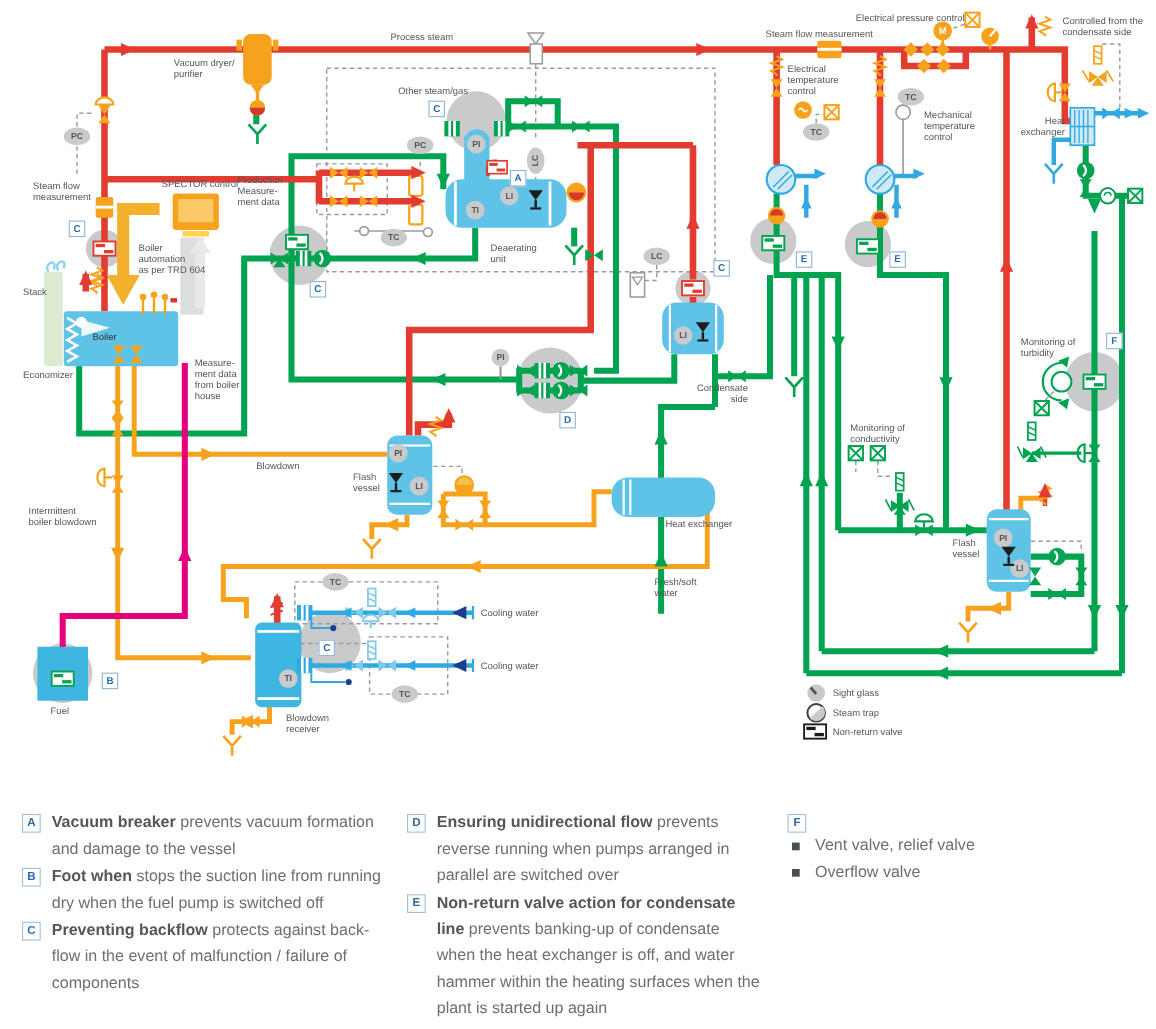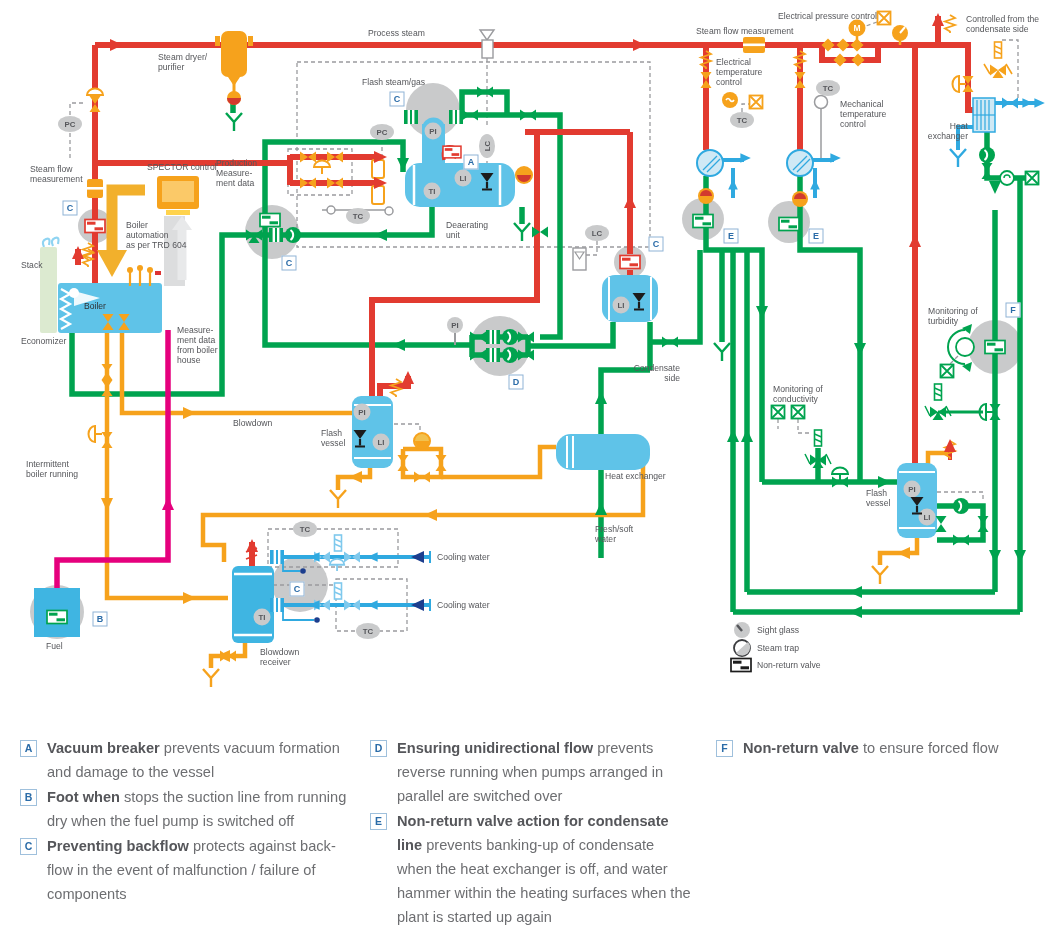--- a/index.html
+++ b/index.html
@@ -9,21 +9,21 @@
   
   .pr{stroke:#e23b30;stroke-width:6;fill:none;}
   .pg{stroke:#00a34f;stroke-width:5.5;fill:none;}
   .po{stroke:#f6a21c;stroke-width:4.5;fill:none;}
   .pm{stroke:#e5007d;stroke-width:5.5;fill:none;}
   .pb{stroke:#2fa9e0;stroke-width:4;fill:none;}
   .dash{stroke:#9a9b9e;stroke-width:1.3;fill:none;stroke-dasharray:4 3;}
   .cap{stroke:#9a9b9e;stroke-width:1.5;fill:none;}
   
   .lbl{position:absolute;font-size:8.6px;line-height:1.18;color:#55565a;white-space:pre-line;}
-  .lbl.r{text-align:right;margin-top:16px;}
+  .lbl.r{text-align:right;}
   .inst{position:absolute;transform:translate(-50%,-50%);font-size:7.8px;font-weight:bold;
         color:#55565a;white-space:nowrap;}
   .inst.rot{transform:translate(-50%,-50%) rotate(-90deg);}
   .inst.w{color:#fff;font-size:8.5px;}
   .badge{position:absolute;width:13px;height:13px;transform:translate(-50%,-50%);
          background:#fff;border:1.5px solid #8fb3d6;color:#2b6ca8;
          font-size:9px;font-weight:bold;line-height:13px;text-align:center;}
   
   .ncol{position:absolute;top:736px;}
   .nitem{display:flex;align-items:flex-start;margin:0 0 0 0;}
@@ -530,44 +530,44 @@
 
 <g>
   <use href="#lvl" x="487" y="183"></use>
         <use href="#lvl" x="639" y="303"></use>
   <use href="#lvl" x="360" y="440"></use>
         <use href="#lvl" x="917" y="507"></use>
 </g>
 </svg>
 
 <div>
-  <div class="lbl" style="left:368px;top:28px">Process steam</div>
-  <div class="lbl" style="left:158px;top:52px">Steam dryer/
+  <div class="lbl" style="left:355px;top:28px">Process steam</div>
+  <div class="lbl" style="left:158px;top:52px">Vacuum dryer/
 purifier</div>
   <div class="lbl" style="left:30px;top:164px">Steam flow
 measurement</div>
   <div class="lbl" style="left:147px;top:162px">SPECTOR control</div>
   <div class="lbl" style="left:216px;top:158px">Production
 Measure-
 ment data</div>
   <div class="lbl" style="left:126px;top:220px">Boiler
 automation
 as per TRD 604</div>
   <div class="lbl" style="left:21px;top:260px">Stack</div>
   <div class="lbl" style="left:84px;top:301px;color:#2f3033">Boiler</div>
   <div class="lbl" style="left:21px;top:336px">Economizer</div>
   <div class="lbl" style="left:177px;top:325px">Measure-
 ment data
 from boiler
 house</div>
   <div class="lbl" style="left:233px;top:418px">Blowdown</div>
   <div class="lbl" style="left:26px;top:459px">Intermittent
-boiler running</div>
+boiler blowdown</div>
   <div class="lbl" style="left:46px;top:641px">Fuel</div>
-  <div class="lbl" style="left:362px;top:77px">Flash steam/gas</div>
+  <div class="lbl" style="left:362px;top:77px">Other steam/gas</div>
   <div class="lbl" style="left:446px;top:220px">Deaerating
 unit</div>
   <div class="lbl r" style="left:625px;top:347px;width:55px">Condensate
 side</div>
   <div class="lbl" style="left:321px;top:428px">Flash
 vessel</div>
   <div class="lbl" style="left:605px;top:471px">Heat exchanger</div>
   <div class="lbl" style="left:595px;top:524px">Fresh/soft
 water</div>
   <div class="lbl" style="left:437px;top:552px">Cooling water</div>
@@ -651,18 +651,25 @@
       <p class="ntext"><b>Ensuring unidirectional flow</b><span> prevents reverse running when pumps arranged in parallel are switched over</span></p>
     </div>
     <div class="nitem">
       <span class="nbadge">E</span>
       <p class="ntext"><b>Non-return valve action for condensate line</b><span> prevents banking-up of condensate when the heat exchanger is off, and water hammer within the heating surfaces when the plant is started up again</span></p>
     </div>
   </div>
   <div class="ncol" style="left:716px;width:325px">
     <div class="nitem">
       <span class="nbadge">F</span>
-      <p class="ntext"><b>Non-return valve</b><span> to ensure forced flow</span></p>
+    </div>
+    <div class="nbul">
+      <span class="bsq"></span>
+      <span>Vent valve, relief valve</span>
+    </div>
+    <div class="nbul">
+      <span class="bsq"></span>
+      <span>Overflow valve</span>
     </div>
   </div>
 </div>
 
 </div>
 
 </body></html>

